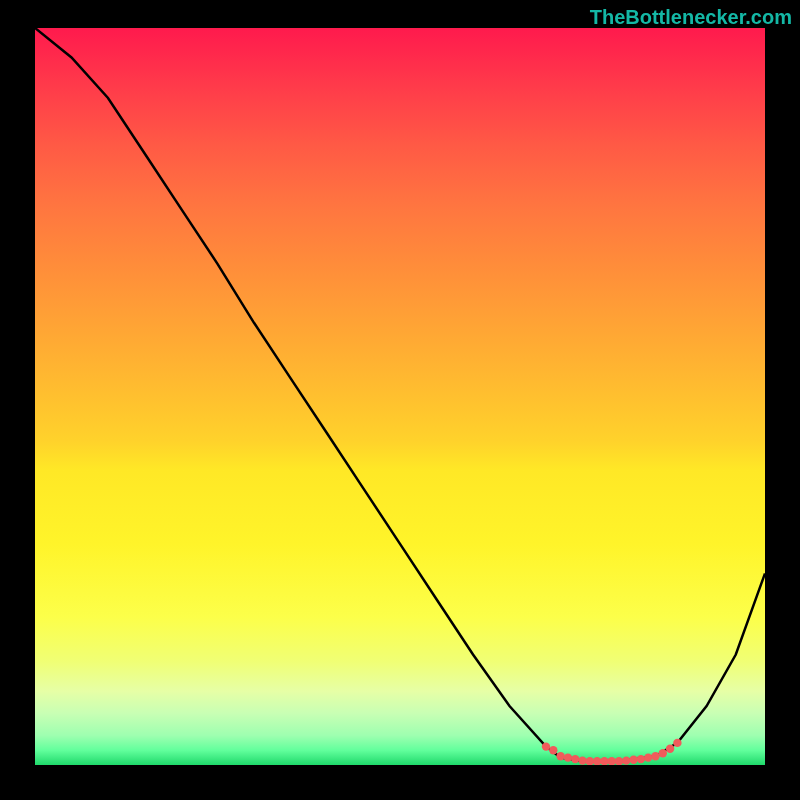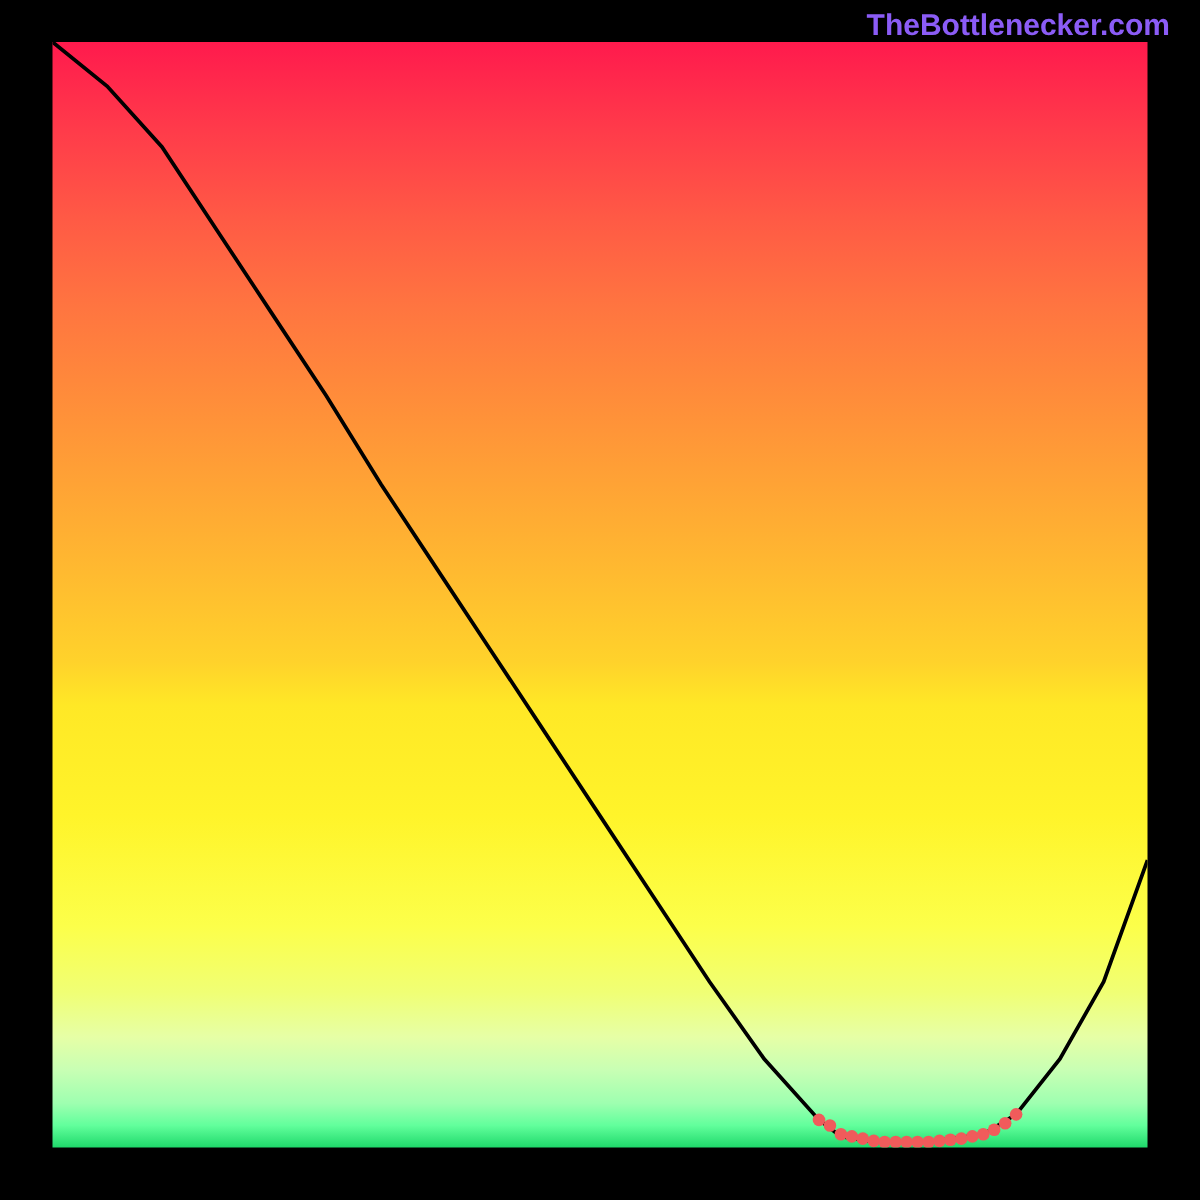--- a/index.html
+++ b/index.html
@@ -13,22 +13,22 @@
   }
   .container {
     position: relative;
     width: 800px;
     height: 800px;
     background: #000000;
   }
   .watermark {
     position: absolute;
     top: 6px;
-    right: 20px;
-    color: #8b5cf6;
+    right: 8px;
+    color: #14b8a6;
     font-size: 20px;
     font-weight: bold;
     z-index: 10;
   }
   .plot-area {
     position: absolute;
     left: 35px;
     top: 28px;
     width: 730px;
     height: 737px;

